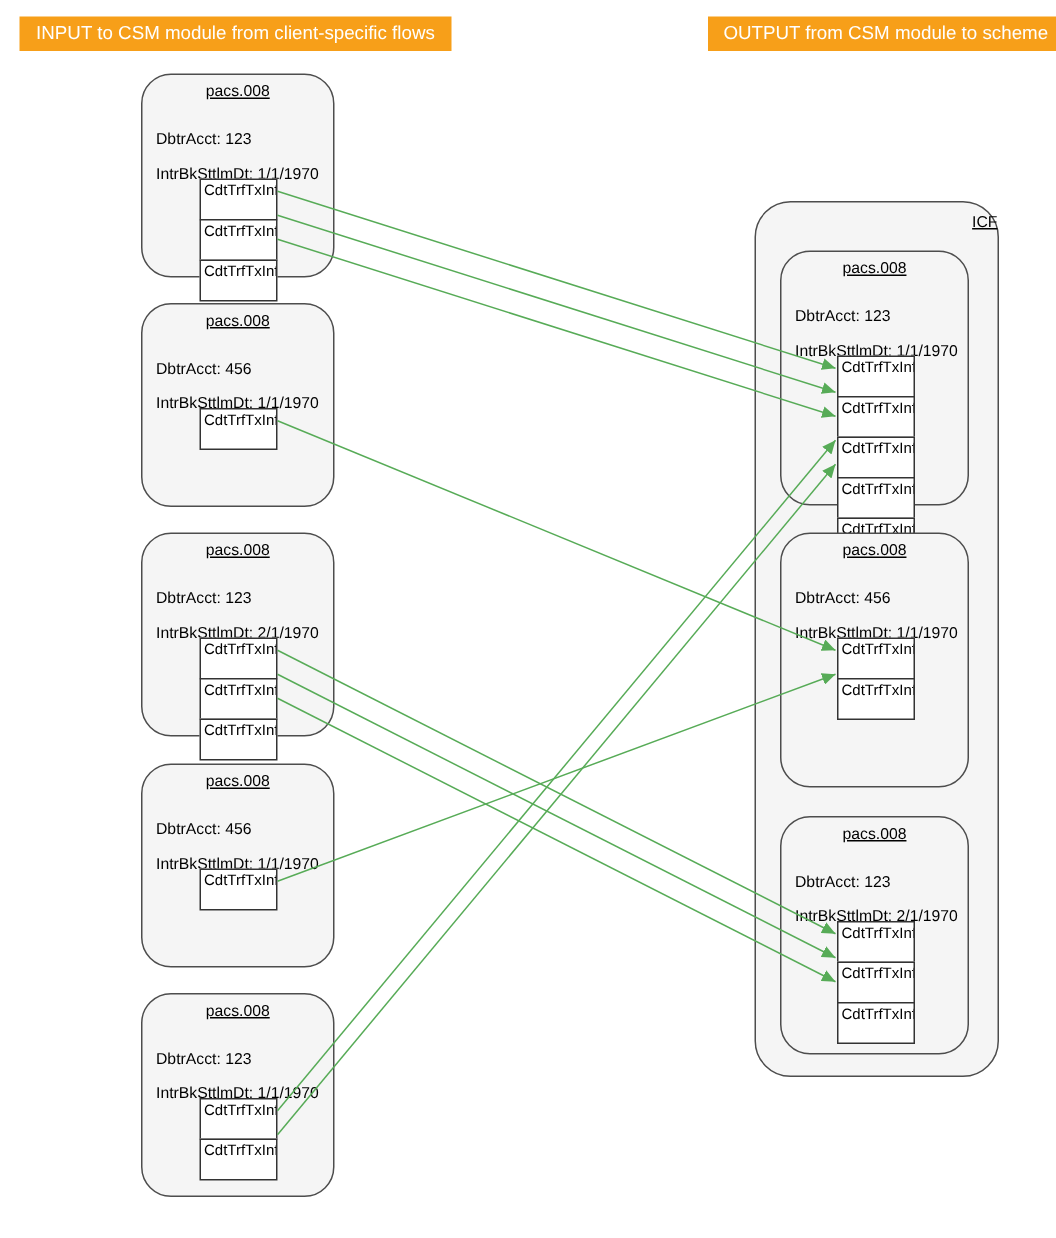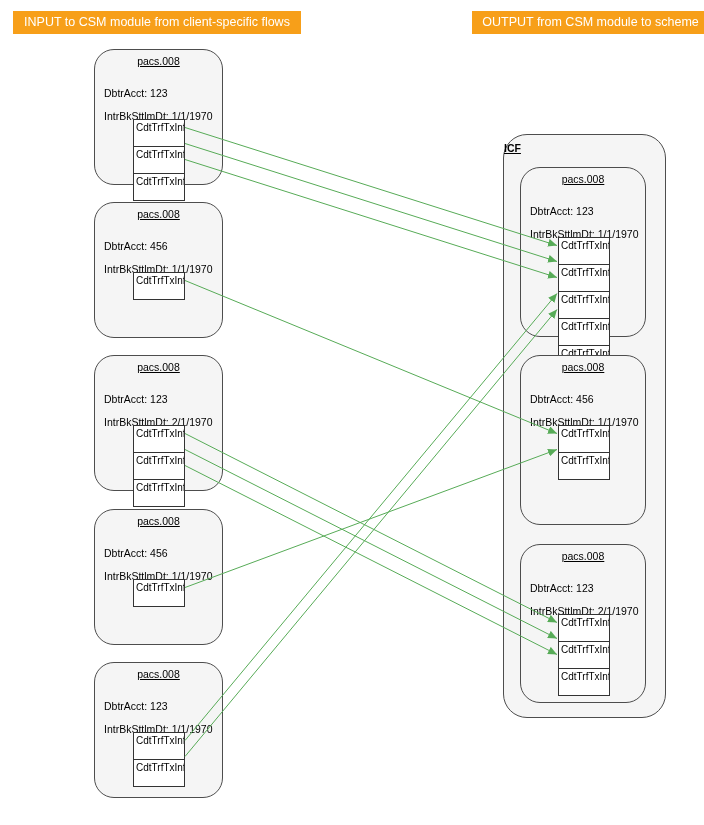--- a/index.html
+++ b/index.html
@@ -43,24 +43,23 @@
     position: absolute;
     left: 503px; top: 134px; width: 163px; height: 584px;
     background: var(--box-fill, #F5F5F5);
     border: 1px solid var(--box-stroke, #4D4D4D);
     border-radius: 24px;
     box-sizing: border-box;
   }
   .icf-title {
     position: absolute;
     top: 7px; left: 0; width: 100%;
-    text-align: left;
+    text-align: right;
     font-size: 10.5px;
     text-decoration: underline;
-    font-weight: bold;
   }
   .rb { left: 520px; width: 126px; }
   .rb0 { top: 167px; height: 170px; }
   .rb1 { top: 355px; height: 170px; }
   .rb2 { top: 544px; height: 159px; }
 
   .box-title {
     position: absolute;
     top: 5px; left: 0; width: 100%;
     text-align: center;

